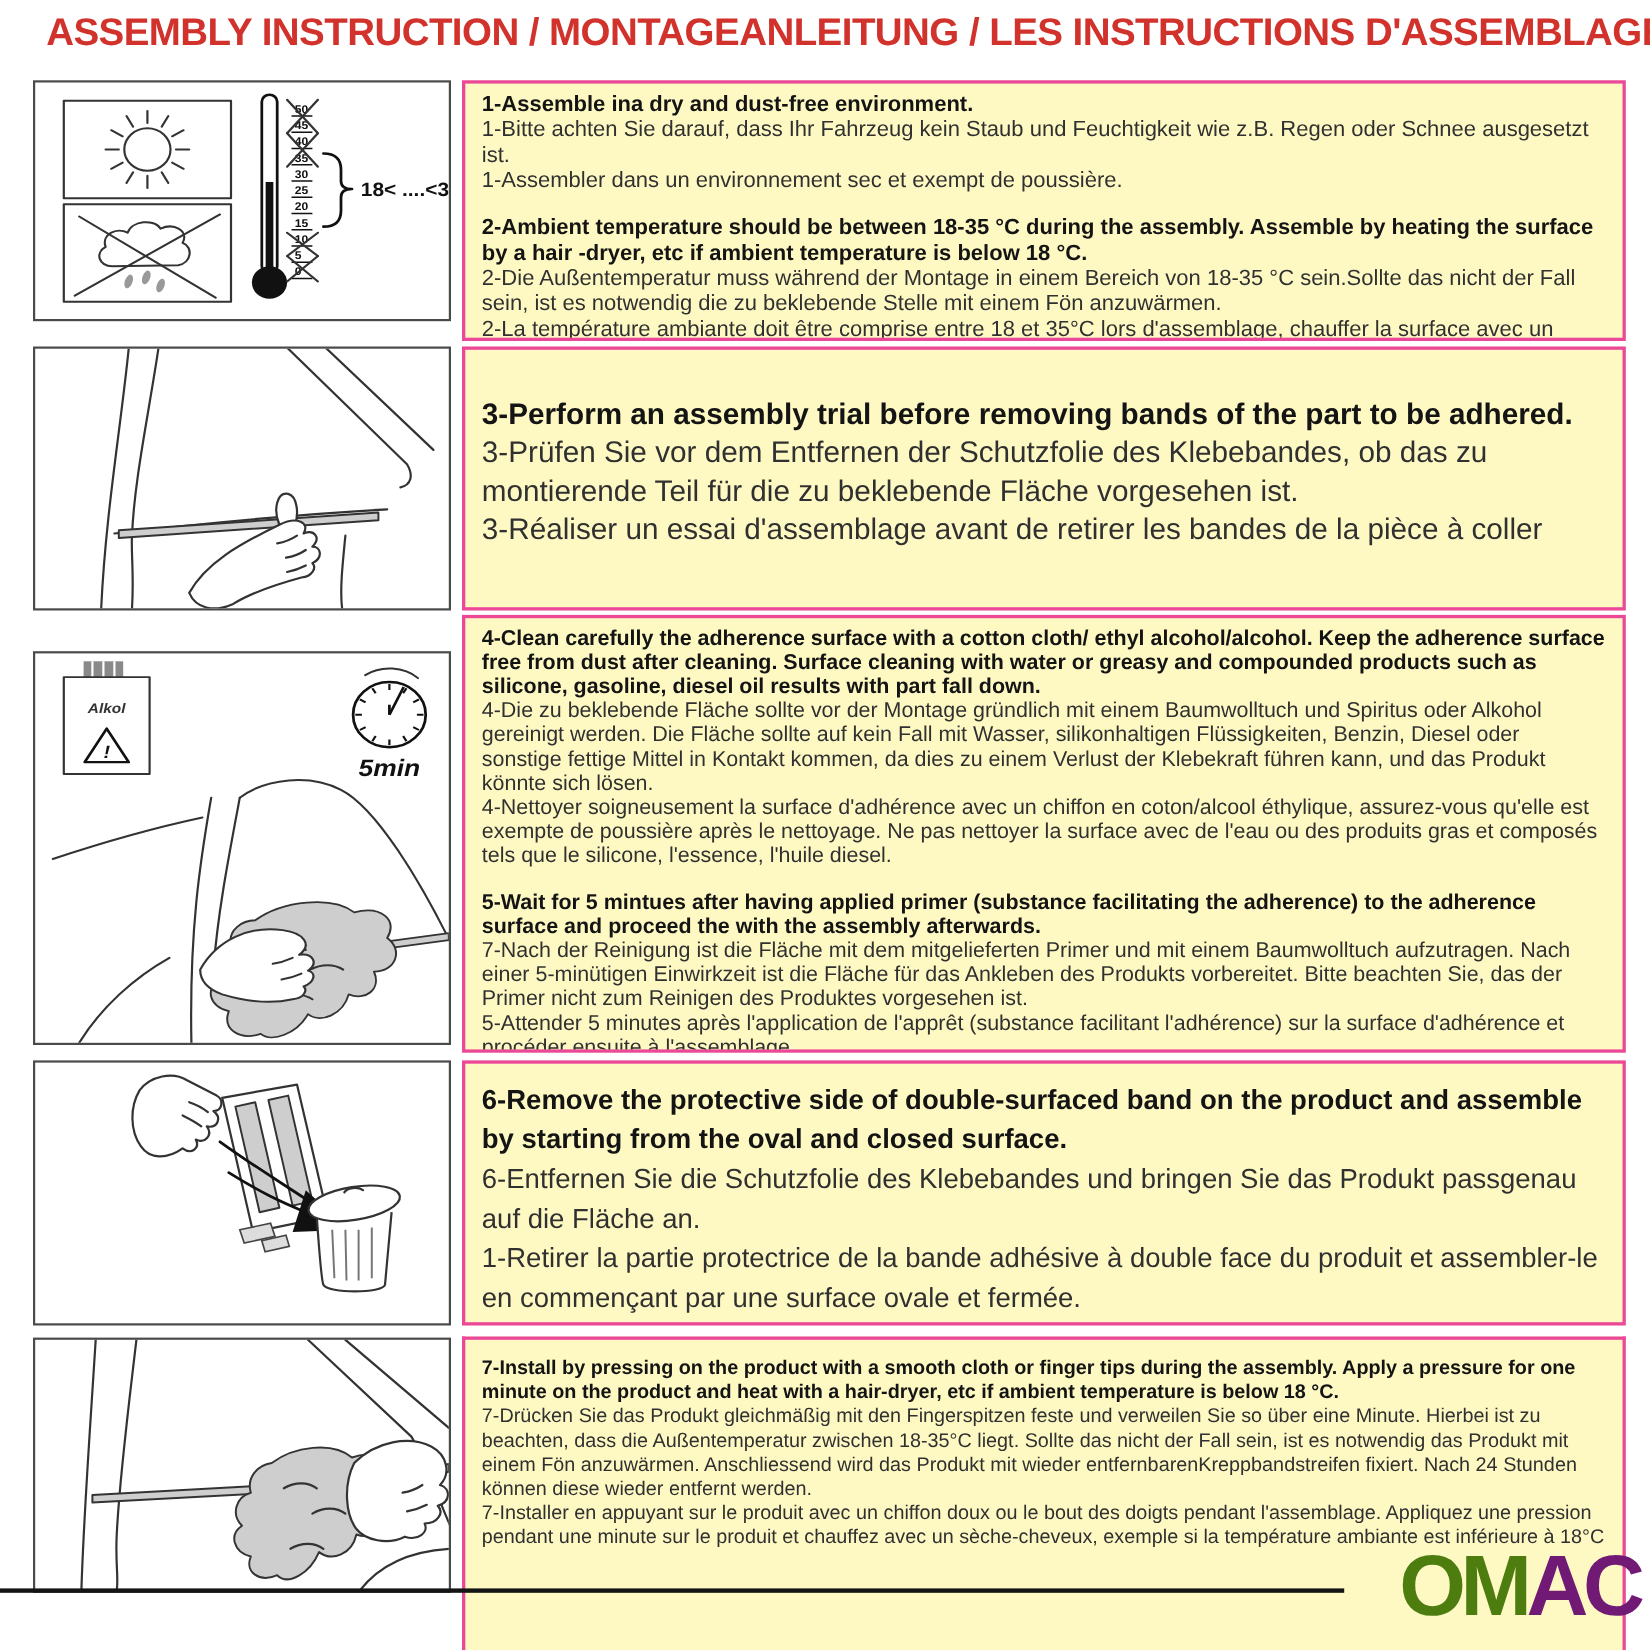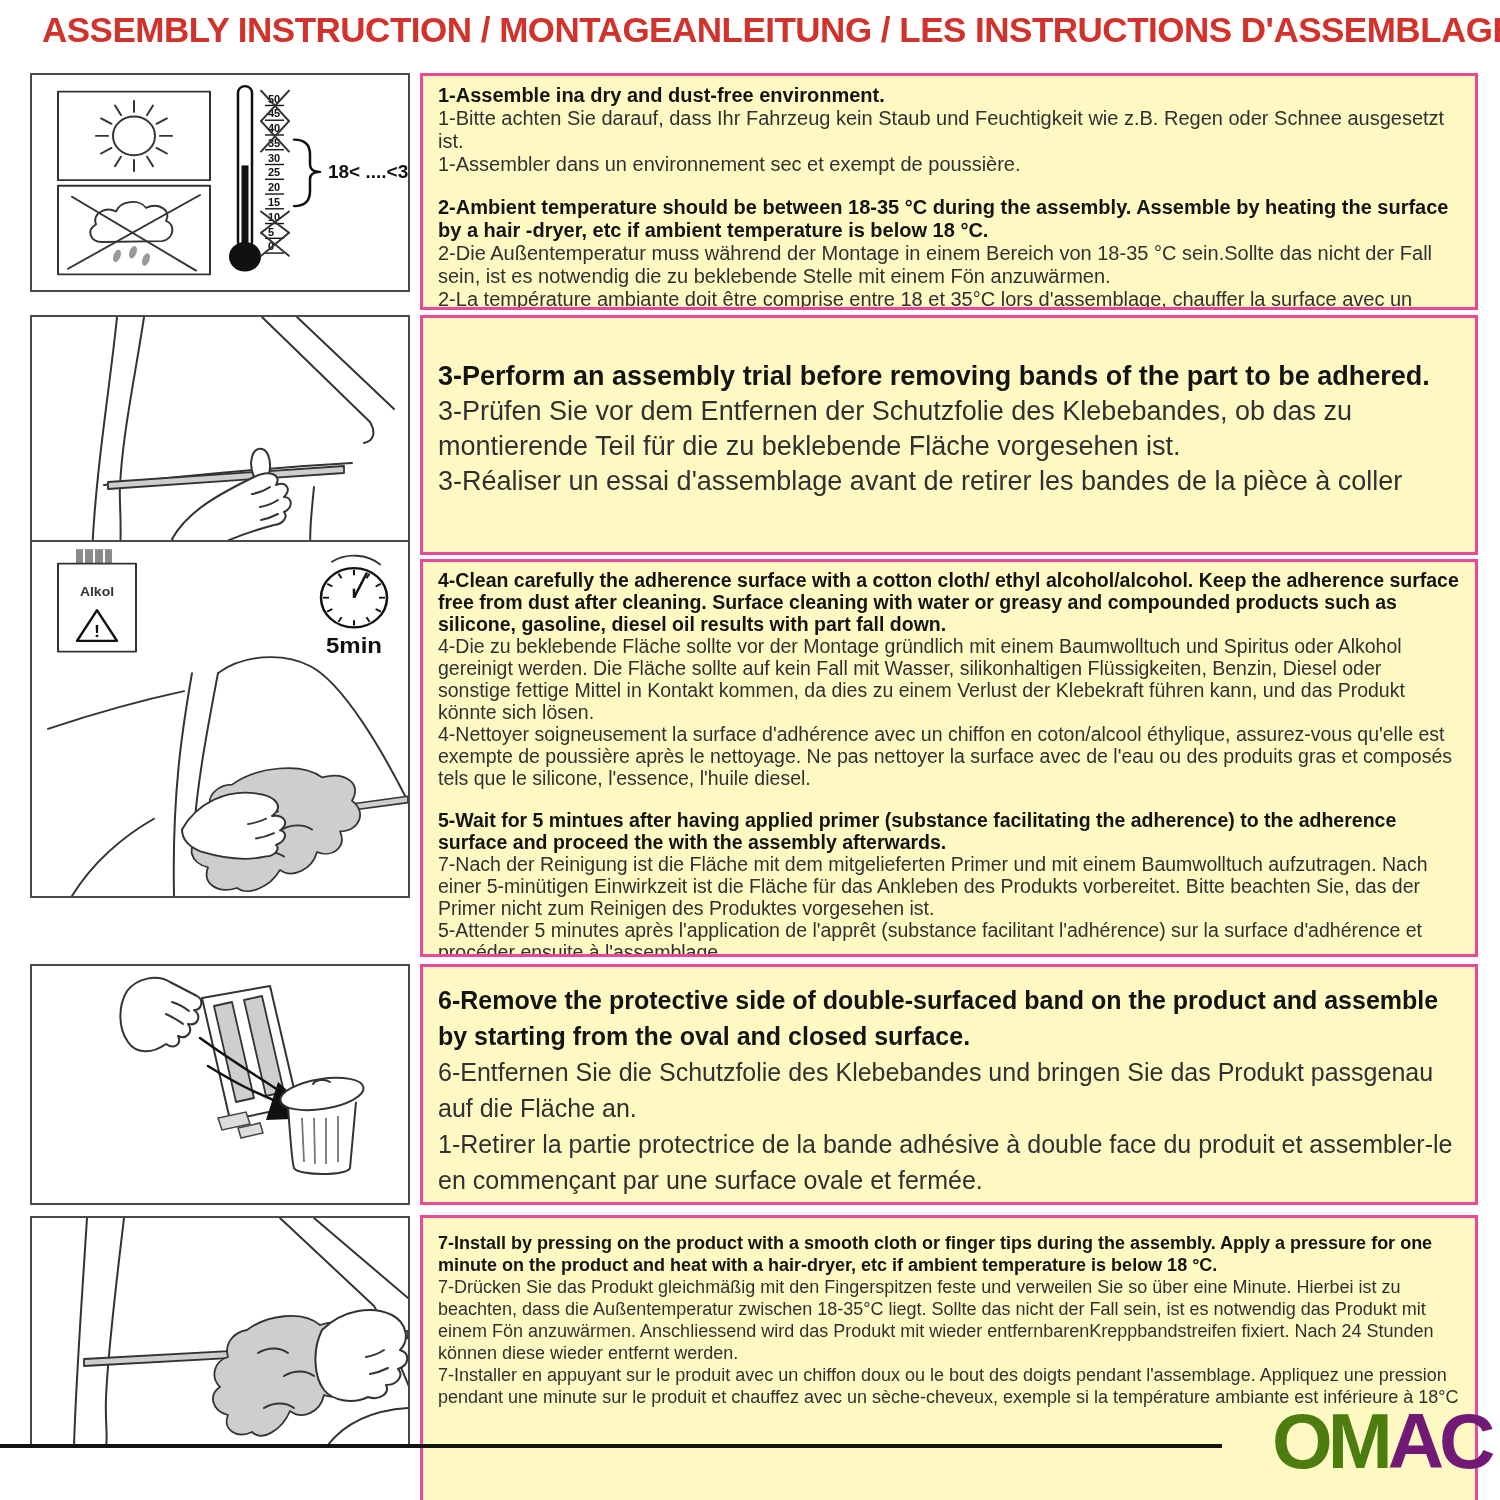--- a/index.html
+++ b/index.html
@@ -15,21 +15,21 @@
   .txt .b{font-weight:700;color:#141414;}
   .txt .gap{margin-top:20px;}
   
   .i1{top:73px;height:219px;}
   .t1{top:73px;height:237px;padding:8px 16px 0 15px;font-size:20px;line-height:23px;color:#303030;}
   
   .i2{top:315px;height:240px;}
   .t2{top:315px;height:240px;padding:0 16px 12px 15px;font-size:27px;line-height:35px;color:#303030;
       display:flex;flex-direction:column;justify-content:center;}
   
-  .i3{top:540px;height:358px;}
+  .i3{top:592px;height:358px;font-style:italic;}
   .t3{top:559px;height:398px;padding:7px 16px 0 15px;font-size:19.5px;line-height:22px;color:#303030;}
   
   .i4{top:964px;height:241px;}
   .t4{top:964px;height:241px;padding:11px 16px 0 15px;font-size:25px;line-height:36px;color:#303030;
       display:flex;flex-direction:column;justify-content:center;}
   
   .i5{top:1216px;height:232px;}
   .t5{top:1215px;height:285px;padding:14px 16px 0 15px;font-size:18px;line-height:22px;color:#303030;
       border-bottom:none;}
   .illus svg{display:block;width:100%;height:100%;}

